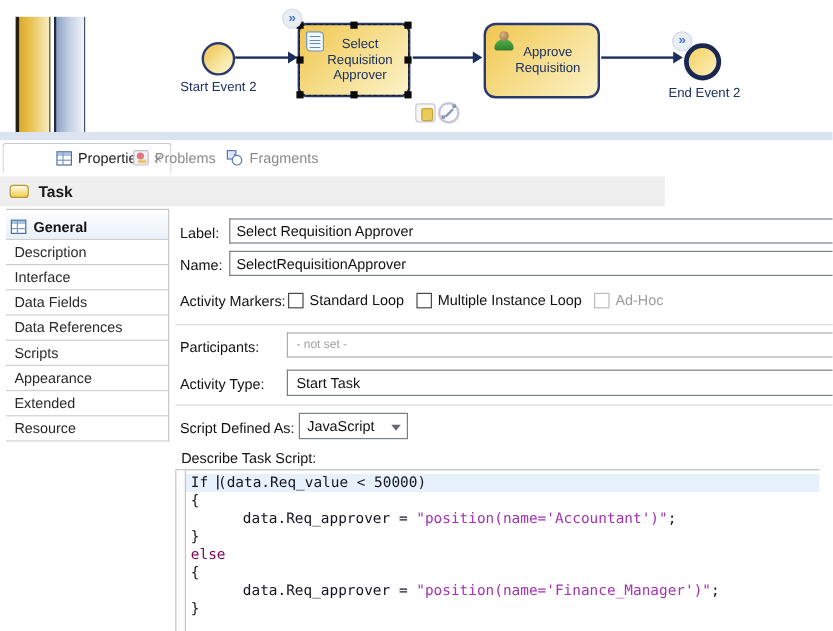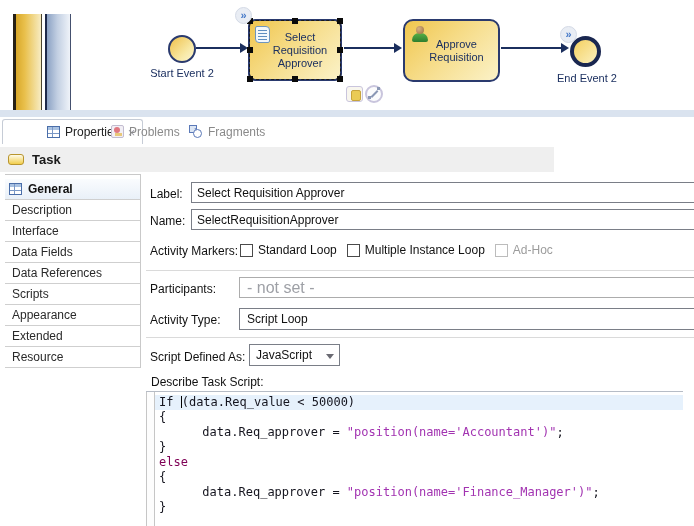--- a/index.html
+++ b/index.html
@@ -99,21 +99,21 @@
   .side-item{height:21px;display:flex;align-items:center;gap:6px;border-bottom:1px solid #CFCFCF;
         font-size:12px;color:#2A2A2A;padding-left:7px;}
   .side-item.active{font-weight:bold;color:#111;padding-left:4px;
         background:linear-gradient(180deg,#FAFCFE,#E9F0F8);}
 
   
   .flabel{position:absolute;font-size:12px;color:#111;white-space:nowrap;}
   .text-input{position:absolute;left:191px;right:0;height:21px;border:1px solid #7A7E87;border-right:none;
         font-size:12px;padding:0 5px;color:#111;background:#fff;font-family:"Liberation Sans",sans-serif;outline:none;}
   .participants-box{position:absolute;left:239px;right:0;top:277px;height:21px;border:1px solid #ACACAC;
-        border-right:none;color:#9EA0A6;font-size:16px;line-height:19px;padding:0 7px;background:#fff;}
+        border-right:none;color:#9EA0A6;font-size:10px;line-height:19px;padding:0 7px;background:#fff;}
   .activity-type-box{position:absolute;left:239px;right:0;top:308px;height:22px;border:1px solid #7A7E87;
         border-right:none;color:#111;font-size:12px;line-height:20px;padding:0 7px;background:#fff;}
   .separator{position:absolute;left:146px;right:0;height:1px;background:#DADADA;}
 
   .markers{position:absolute;left:240px;top:241px;height:18px;display:flex;align-items:center;font-size:12px;color:#111;}
   .checkbox{width:13px;height:13px;border:1px solid #4A4A4A;background:#fff;display:inline-block;flex:none;}
   .checkbox.disabled{border-color:#BCBCBC;}
   .marker-label{margin:0 10px 0 5px;white-space:nowrap;}
   .marker-label.disabled{color:#9C9C9C;margin-right:0;}
 
@@ -250,21 +250,21 @@
     <span class="checkbox disabled"></span>
     <span class="marker-label disabled">Ad-Hoc</span>
   </div>
 
   <div class="separator" style="top:270px;"></div>
 
   <span class="flabel" style="left:150px;top:282px;">Participants:</span>
   <div class="participants-box">- not set -</div>
 
   <span class="flabel" style="left:150px;top:313px;">Activity Type:</span>
-  <div class="activity-type-box">Script Loop</div>
+  <div class="activity-type-box">Start Task</div>
 
   <div class="separator" style="top:337px;"></div>
 
   <span class="flabel" style="left:150px;top:350px;">Script Defined As:</span>
   <div class="combo">
     <span>JavaScript</span>
     <span class="chev"></span>
   </div>
 
   <span class="flabel" style="left:151px;top:375px;">Describe Task Script:</span>

